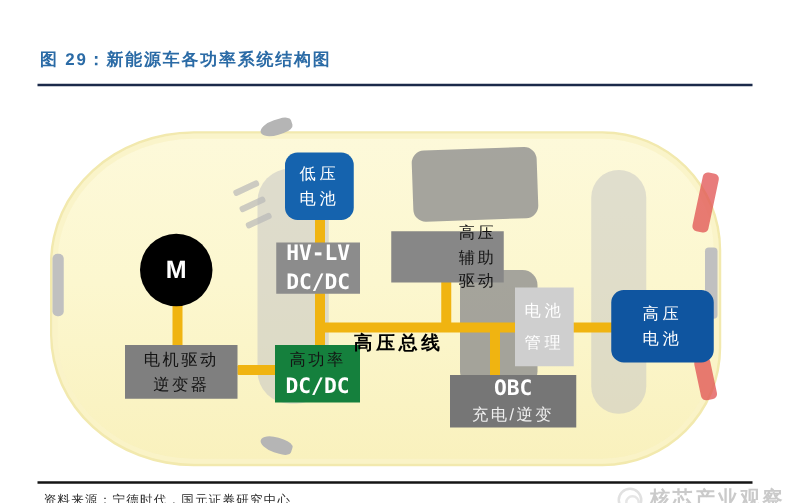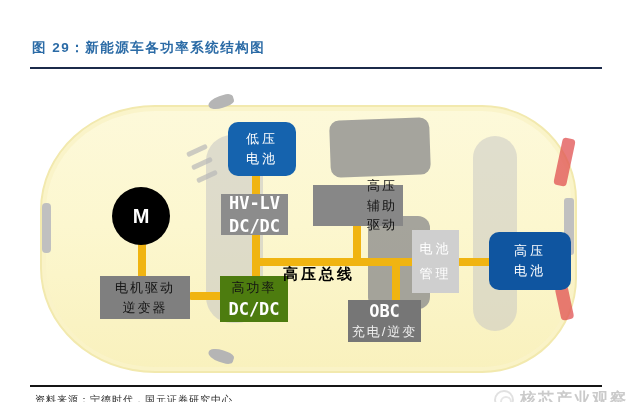--- a/index.html
+++ b/index.html
@@ -62,30 +62,30 @@
   
   .node{
     position:absolute;z-index:3;display:flex;flex-direction:column;
     align-items:center;justify-content:center;text-align:center;
   }
   .motor{
     left:112px;top:159px;width:58px;height:58px;border-radius:50%;background:#000;
     color:#fff;font-size:20px;font-weight:bold;
   }
   .blue-box{border-radius:10px;color:#fff;font-size:13px;letter-spacing:3px;line-height:1.55;}
-  .lv-battery{left:228px;top:94px;width:68px;height:54px;background:var(--lv-battery-blue);}
+  .lv-battery{left:228px;top:94px;width:55px;height:54px;background:var(--lv-battery-blue);}
   .hv-battery{left:489px;top:204px;width:82px;height:58px;background:var(--hv-battery-blue);}
   .gray-box{background:var(--box-gray);font-size:13px;letter-spacing:2px;line-height:1.5;color:#141414;}
   .hvlv{left:221px;top:166px;width:67px;height:41px;background:#8c8c8c;}
   .hvlv .ltn{color:#fff;}
   .aux{left:313px;top:157px;width:90px;height:41px;background:#878787;padding-left:48px;}
   .inverter{left:100px;top:248px;width:90px;height:43px;background:#7f7f7f;}
-  .hp-dcdc{left:220px;top:248px;width:68px;height:46px;background:#4d7c0f;}
+  .hp-dcdc{left:220px;top:248px;width:68px;height:46px;background:#15803d;}
   .hp-dcdc .ltn{color:#fff;}
-  .obc{left:348px;top:272px;width:73px;height:42px;background:#767676;color:#efefef;}
+  .obc{left:360px;top:272px;width:101px;height:42px;background:#767676;color:#efefef;}
   .obc .ltn{color:#fff;}
   .ltn{font-family:"DejaVu Sans Mono","Liberation Mono",monospace;font-weight:bold;font-size:17px;letter-spacing:0;line-height:1.3;}
   .bms{left:412px;top:202px;width:47px;height:63px;background:var(--bms-gray);color:#fff;font-size:13px;letter-spacing:3px;line-height:1.9;}
   .bus-label{
     position:absolute;left:283px;top:237px;z-index:3;
     font-size:15px;font-weight:bold;color:#000;letter-spacing:3px;
   }
   
   .footer-rule{position:absolute;left:30px;top:357px;width:572px;height:2px;background:#151515;}
   .source{

